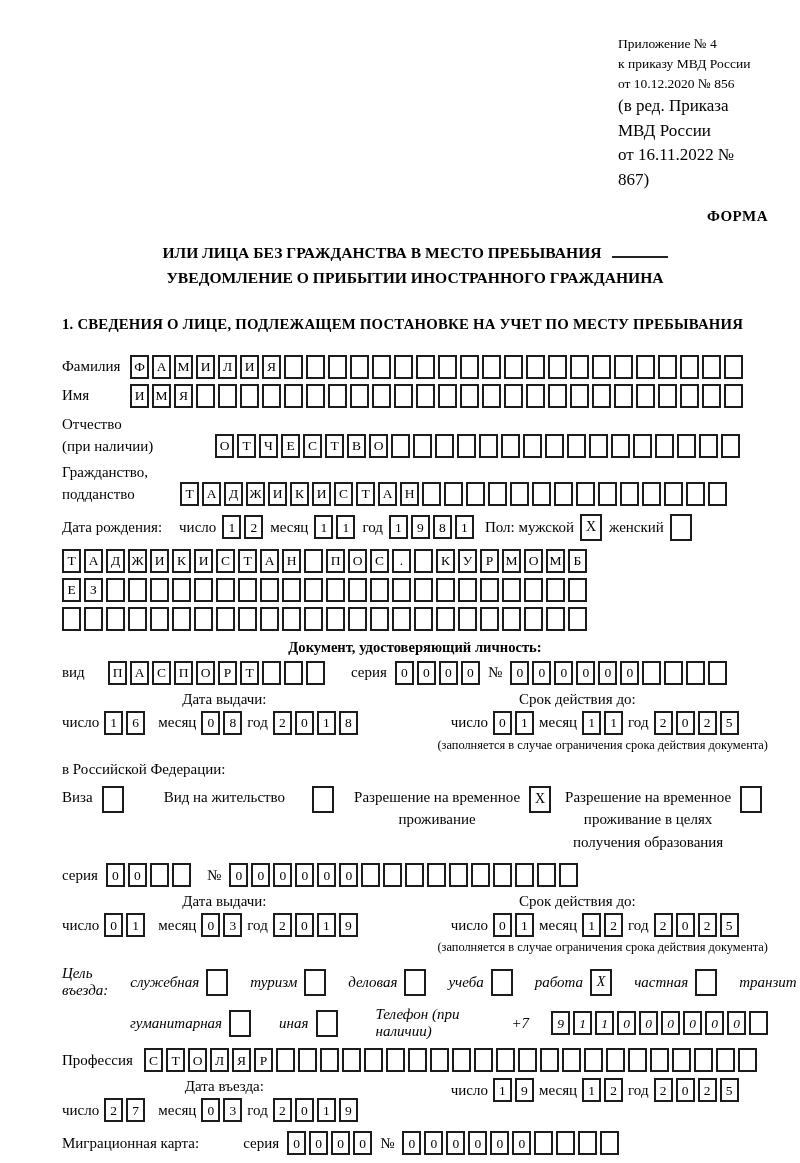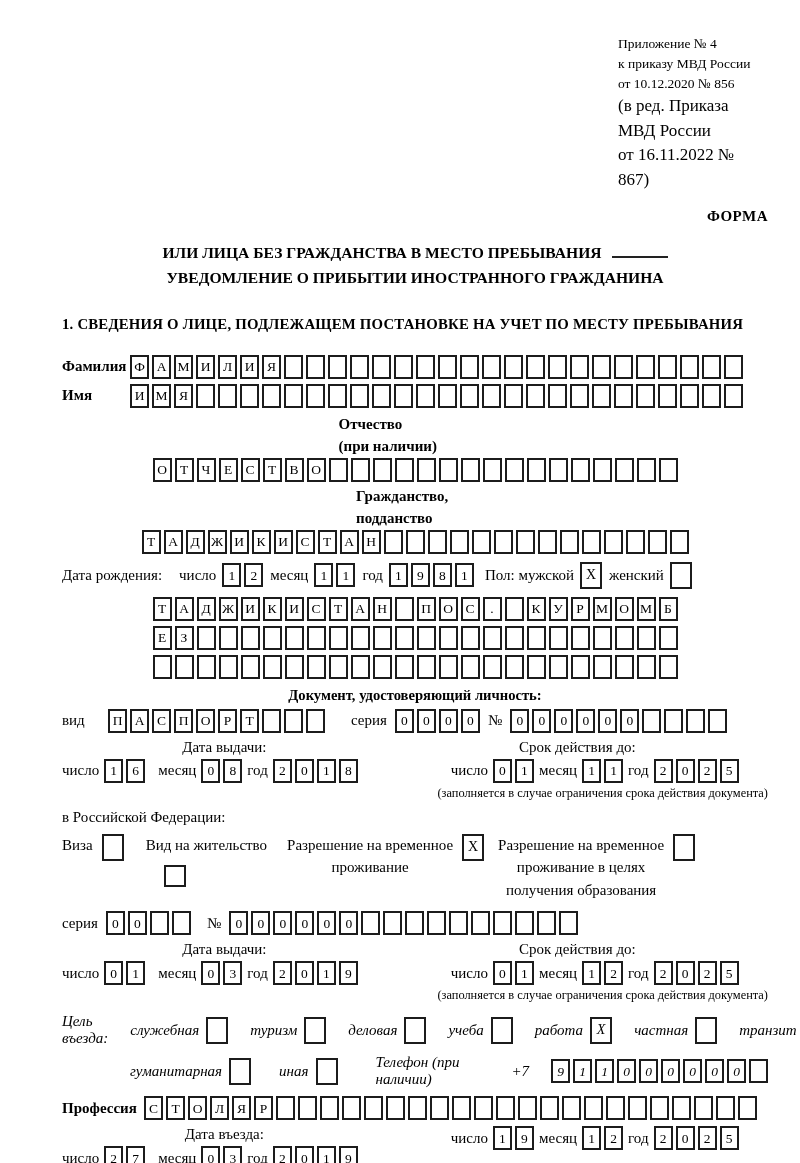--- a/index.html
+++ b/index.html
@@ -16,24 +16,24 @@
   .blank-line{display:inline-block;width:56px;border-bottom:2px solid #222;margin-left:10px;vertical-align:baseline;}
   .section-title{font-weight:bold;font-size:14.8px;margin-top:26px;letter-spacing:.2px;}
 
   
   .cells{display:inline-flex;gap:3px;flex-wrap:nowrap;}
   .cell{box-sizing:border-box;flex:0 0 19px;width:19px;height:24px;border:2px solid #1c1c1c;display:flex;align-items:center;justify-content:center;font-size:13.5px;line-height:1;background:#fff;}
   .checkbox{box-sizing:border-box;display:inline-flex;width:22px;height:27px;border:2px solid #1c1c1c;align-items:center;justify-content:center;font-size:14px;background:#fff;flex:0 0 22px;}
 
   
   .row{display:flex;align-items:center;margin-top:5px;}
-  .row .lab{flex:0 0 auto;font-weight:bold;}
+  .row .lab{flex:0 0 auto;}
   .lab-col{display:flex;flex-direction:column;line-height:1.5;}
   .stack{display:flex;flex-direction:column;gap:5px;}
-  .top-align{align-items:center;flex-direction:column;}
+  .top-align{align-items:flex-end;}
   .center-line{text-align:center;font-weight:bold;margin-top:8px;font-size:14.6px;}
   .small-note{font-size:12.4px;}
   .gap6{display:inline-flex;align-items:center;gap:6px;}
 
   
   .dates{display:flex;margin-top:6px;}
   .dates .col-l{width:46%;display:flex;flex-direction:column;}
   .dates .col-r{width:54%;display:flex;flex-direction:column;}
   .dates .head{text-align:center;margin-bottom:3px;}
   .date-line{display:flex;align-items:center;gap:5px;}
@@ -411,21 +411,21 @@
     </div>
   </div>
 
   <div class="mt8">в Российской Федерации:</div>
 
   <div class="cb-row">
     <span class="cb-item">
       <span class="cb-label">Виза</span>
       <span class="checkbox"></span>
     </span>
-    <span class="cb-item" style="margin-left:8px;flex-direction:column;">
+    <span class="cb-item" style="margin-left:26px;">
       <span class="cb-label">Вид на жительство</span>
       <span class="checkbox" style="margin-left:18px;"></span>
     </span>
     <span class="cb-item" style="margin-left:6px;">
       <span class="cb-label cb-center">
         <div>Разрешение на временное</div>
         <div>проживание</div>
       </span>
       <span class="checkbox">X</span>
     </span>

